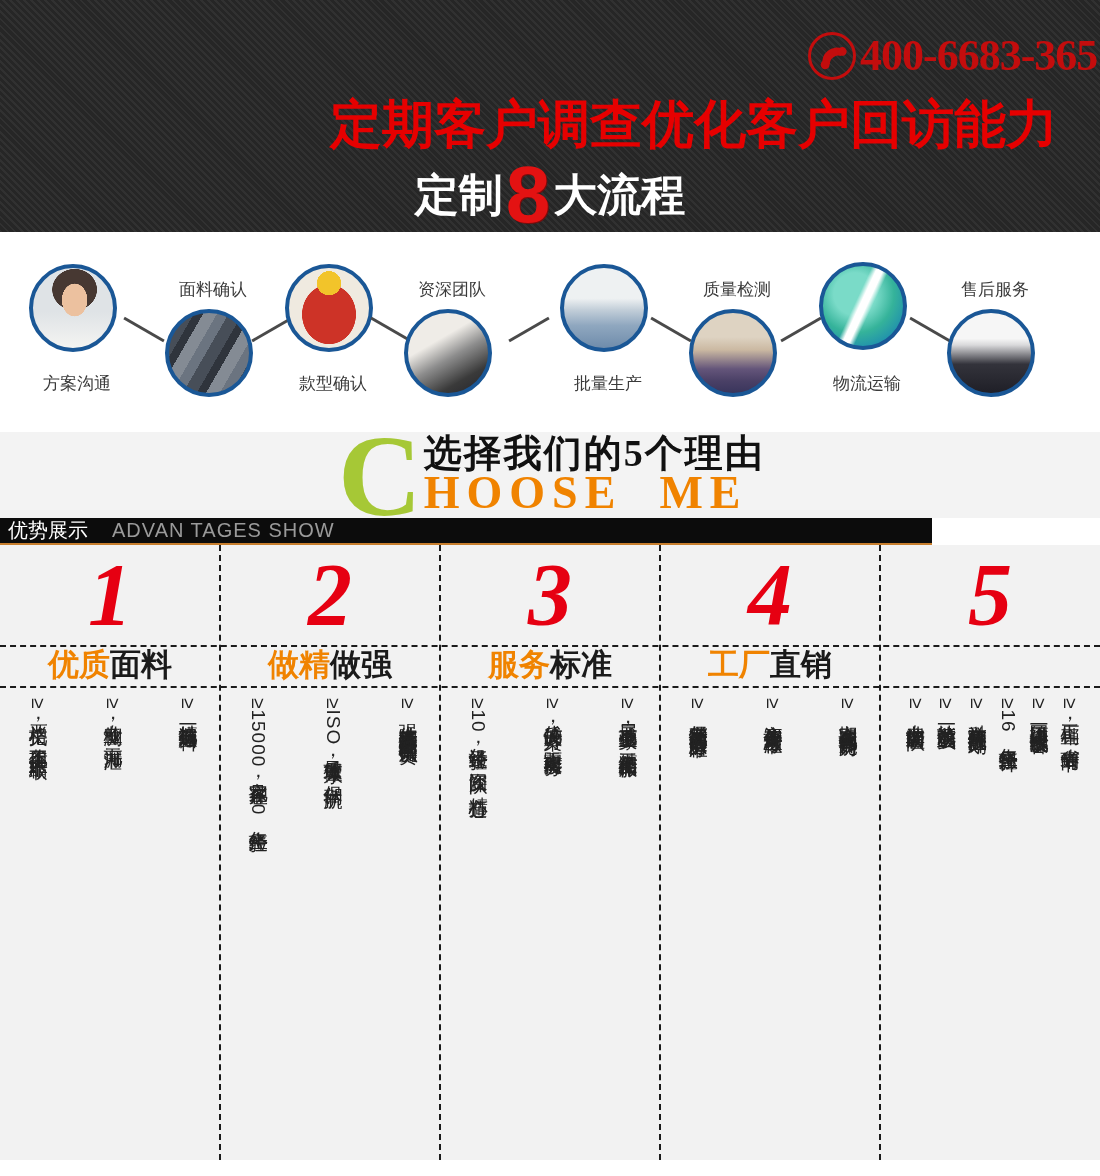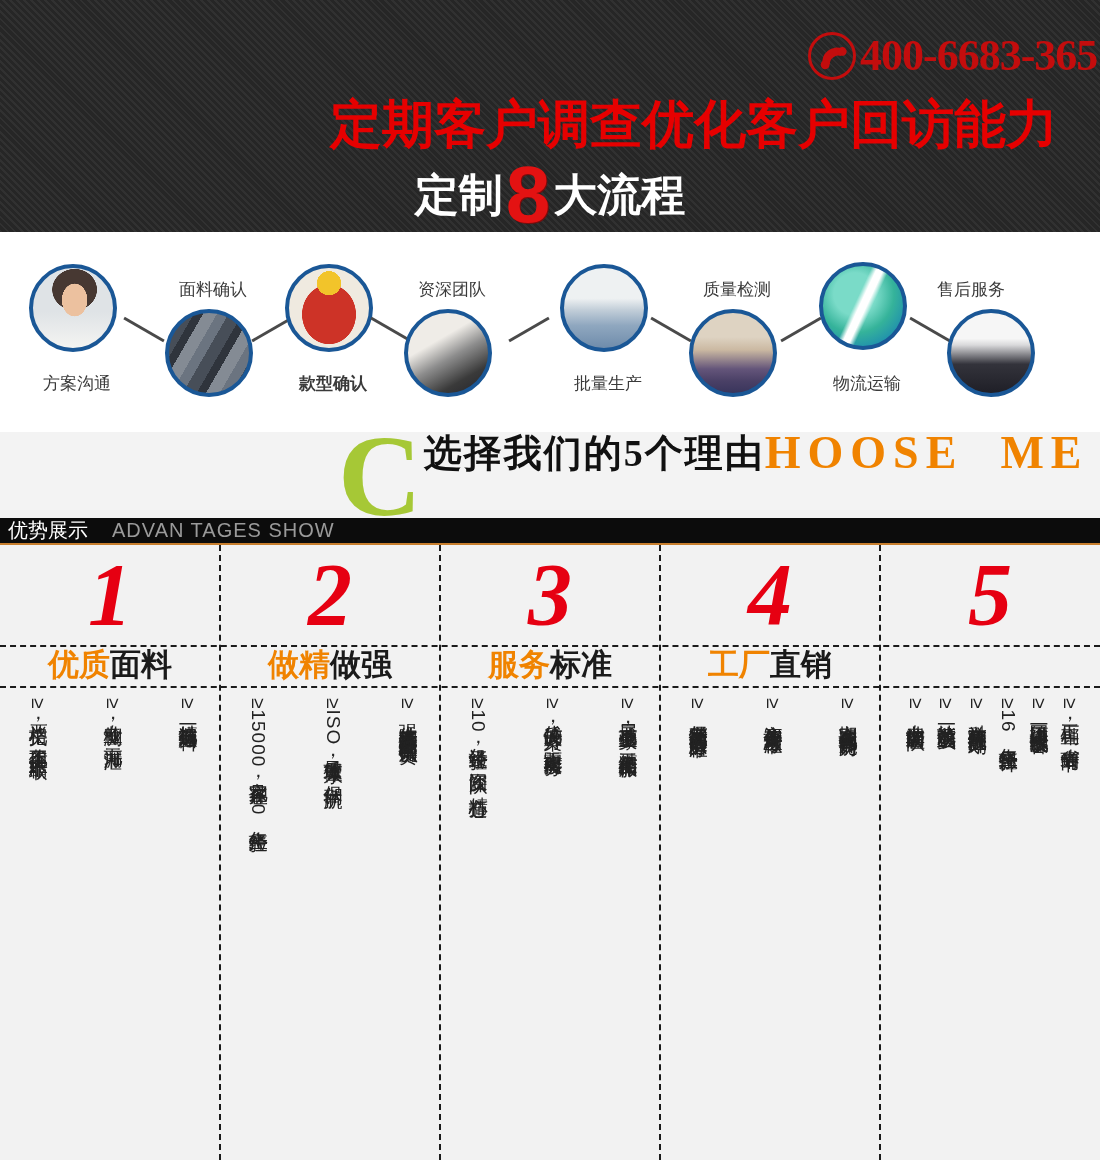--- a/index.html
+++ b/index.html
@@ -72,33 +72,33 @@
         radial-gradient(circle at 40% 35%, #7adbc8 0 30%, #35b39a 55%, #1f8fae 80%, #16789b); }
   .p8 { background:linear-gradient(180deg, #f6f6f6 0 32%, #d9d9db 40%, #33333b 64%, #1f1f27); }
 
   
   .choose { position:relative; width:1100px; height:86px; background:#f3f3f3; }
   .choose-inner { position:absolute; left:338px; top:2px; display:flex; align-items:flex-start; }
   .big-c {
     font-family:"Liberation Serif", serif; font-weight:bold;
     font-size:116px; line-height:0.74; color:#a6c836;
   }
-  .choose-right { display:flex; flex-direction:row; margin-left:2px; }
+  .choose-right { display:flex; flex-direction:column; margin-left:2px; }
   .choose-cn {
     font-family:"Liberation Serif", serif; font-weight:bold;
     font-size:38px; color:#111111; letter-spacing:2px; line-height:1.05; white-space:nowrap;
   }
   .choose-en {
     font-family:"Liberation Serif", serif; font-weight:bold;
     font-size:46px; color:#f08300; letter-spacing:7px; line-height:0.95; white-space:pre; margin-top:-3px;
   }
 
   
   .adv-bar {
-    width:1100px; height:27px; background:#0c0c0c; border-bottom:2px solid #c87f2e;
+    width:932px; height:27px; background:#0c0c0c; border-bottom:2px solid #c87f2e;
     display:flex; align-items:center; padding-left:8px;
   }
   .adv-cn { color:#ffffff; font-size:20px; white-space:nowrap; }
   .adv-en { color:#9a9a9a; font-size:20px; font-weight:300; letter-spacing:1px; margin-left:24px; white-space:nowrap; }
 
   
   .main { position:relative; width:1100px; height:615px; background:#f2f2f2; }
   .vsep { position:absolute; top:0; bottom:0; width:0; border-left:2px dashed #1c1c1c; }
   .vs1{left:219px;} .vs2{left:439px;} .vs3{left:659px;} .vs4{left:879px;}
   .row { display:flex; width:1100px; }
@@ -167,21 +167,21 @@
     <div class="step" style="left:165px; top:77px;">
       <div class="circle p2"></div>
     </div>
     <div class="step-label" style="left:143px; top:46px;">面料确认</div>
 
     <div class="con up" style="left:249px;"></div>
 
     <div class="step" style="left:285px; top:32px;">
       <div class="circle p3"></div>
     </div>
-    <div class="step-label" style="left:263px; top:140px;font-weight:bold;">款型确认</div>
+    <div class="step-label" style="left:263px; top:140px;">款型确认</div>
 
     <div class="con down" style="left:368px;"></div>
 
     <div class="step" style="left:404px; top:77px;">
       <div class="circle p4"></div>
     </div>
     <div class="step-label" style="left:382px; top:46px;">资深团队</div>
 
     <div class="con up" style="left:506px;"></div>
 
@@ -202,21 +202,21 @@
     <div class="step" style="left:819px; top:30px;">
       <div class="circle p7"></div>
     </div>
     <div class="step-label" style="left:797px; top:140px;">物流运输</div>
 
     <div class="con down" style="left:907px;"></div>
 
     <div class="step" style="left:947px; top:77px;">
       <div class="circle p8"></div>
     </div>
-    <div class="step-label" style="left:901px; top:46px;">售后服务</div>
+    <div class="step-label" style="left:925px; top:46px;">售后服务</div>
   </div>
 
   <div class="choose">
     <div class="choose-inner">
       <span class="big-c">C</span>
       <span class="choose-right">
         <span class="choose-cn">选择我们的5个理由</span>
         <span class="choose-en">HOOSE  ME</span>
       </span>
     </div>

